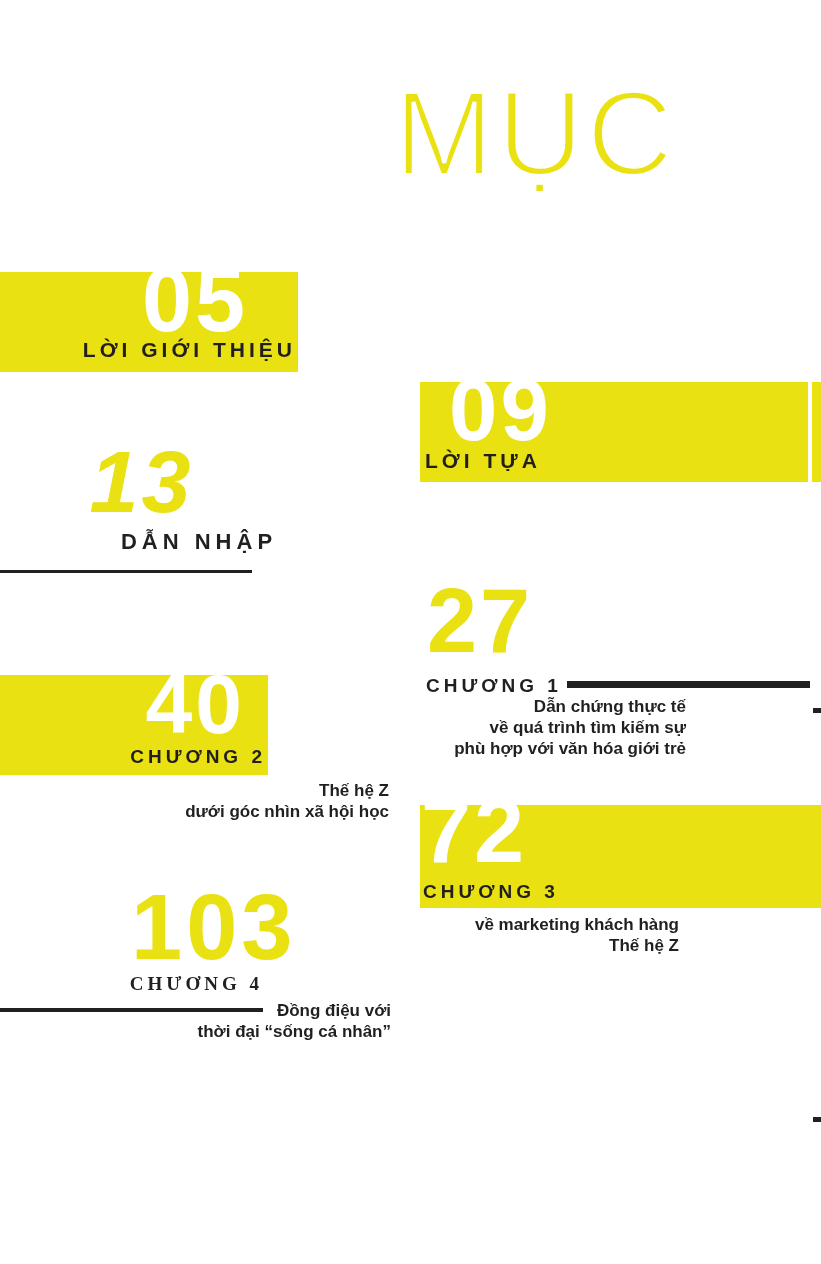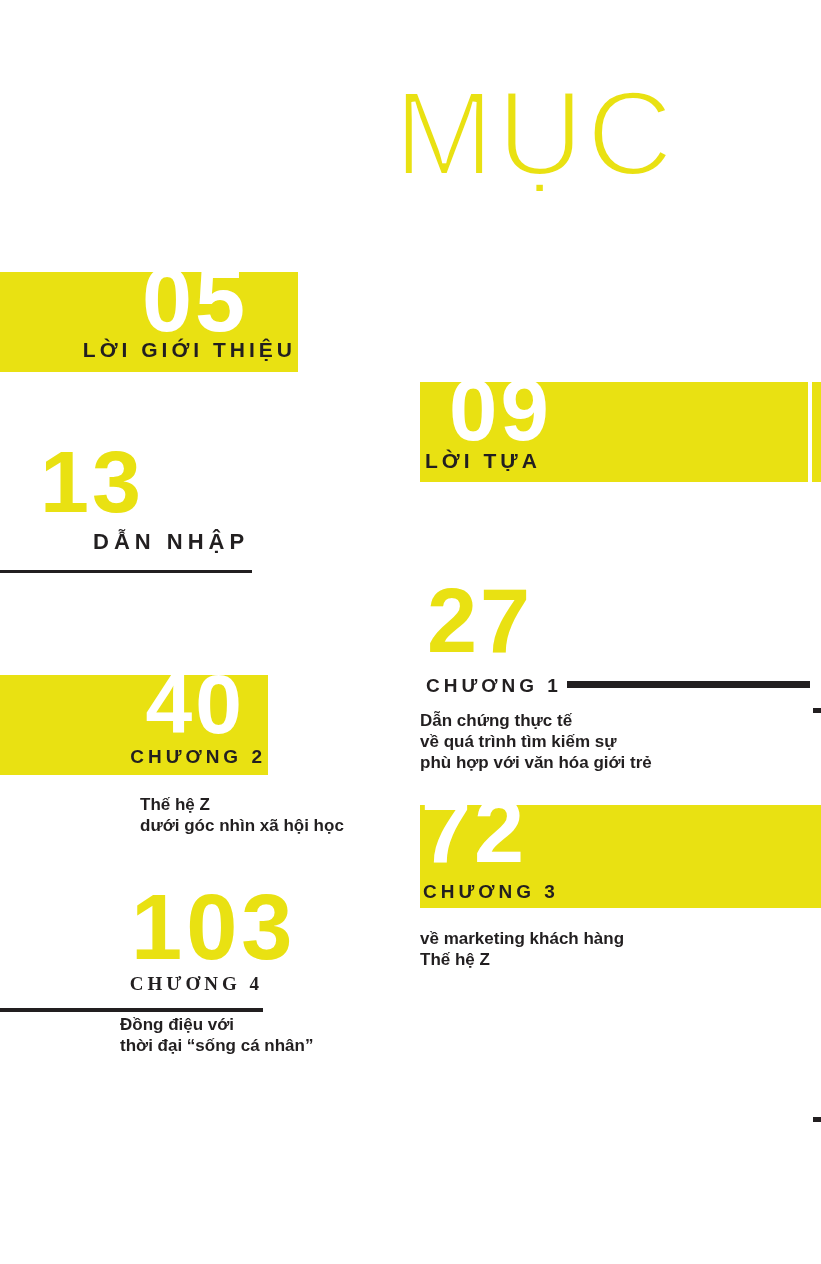--- a/index.html
+++ b/index.html
@@ -37,45 +37,45 @@
 
   
   .blk-num{position:absolute;font-weight:bold;color:#fff;line-height:1;letter-spacing:3px;}
   #num-05{right:50px;top:-17px;font-size:90px;text-align:right;}
   #num-09{left:5px;  top:-16px;font-size:87px;margin-left:24px;}
   #num-40{right:23px;top:-13px;font-size:84px;}
   #num-72{left:1px;  top:-19px;font-size:90px;}
 
   
   .free-num{position:absolute;font-weight:bold;color:var(--yellow);line-height:1;letter-spacing:3px;}
-  #num-13 {left:40px; top:438px;width:203px;text-align:left;font-size:88px;}
+  #num-13 {left:40px; top:438px;width:203px;text-align:center;font-size:88px;font-style:italic;}
   #num-24 {left:427px;top:576px;font-size:90px;}
   #num-103{left:131px;top:881px;font-size:92px;letter-spacing:4px;}
 
   
   .blk-label{position:absolute;font-weight:bold;color:var(--black);letter-spacing:4px;white-space:nowrap;}
   #label-intro  {right:2px;bottom:10px;font-size:21px;margin-left:36px;}
   #label-preface{left:5px; bottom:9px; font-size:21px;}
   #label-ch2    {right:2px;bottom:7px; font-size:19px;}
   #label-ch3    {left:3px; bottom:5px; font-size:19px;}
 
   .free-label{position:absolute;font-weight:bold;color:var(--black);white-space:nowrap;}
-  #label-dannhap{left:93px;top:529px;width:200px;text-align:left;font-size:22px;letter-spacing:5px;}
+  #label-dannhap{left:99px;top:529px;width:200px;text-align:center;font-size:22px;letter-spacing:5px;}
   #label-ch1    {left:426px;top:675px;font-size:19px;letter-spacing:4px;}
   #label-ch4    {left:63px;top:973px;width:200px;text-align:right;font-size:19px;letter-spacing:4px;font-family:Liberation Serif, serif;}
 
   
   .rule{position:absolute;background:var(--black);}
   #rule-dannhap{left:0;    top:570px;width:252px;height:3px;}
   #rule-ch1    {left:567px;top:681px;width:243px;height:7px;}
   #rule-ch4    {left:0;    top:1008px;width:263px;height:4px;}
 
   
-  .desc{position:absolute;font-size:17px;font-weight:bold;
-        line-height:21px;color:var(--black);margin-top:14px;}
+  .desc{position:absolute;text-align:right;font-size:17px;font-weight:bold;
+        line-height:21px;color:var(--black);}
   #desc-ch1{left:420px;width:266px;top:696px;}
   #desc-ch2{left:140px;width:249px;top:780px;}
   #desc-ch3{left:420px;width:259px;top:914px;}
   #desc-ch4{left:120px;width:271px;top:1000px;}
 </style>
 </head>
 <body>
 
 <div class="page">
 

